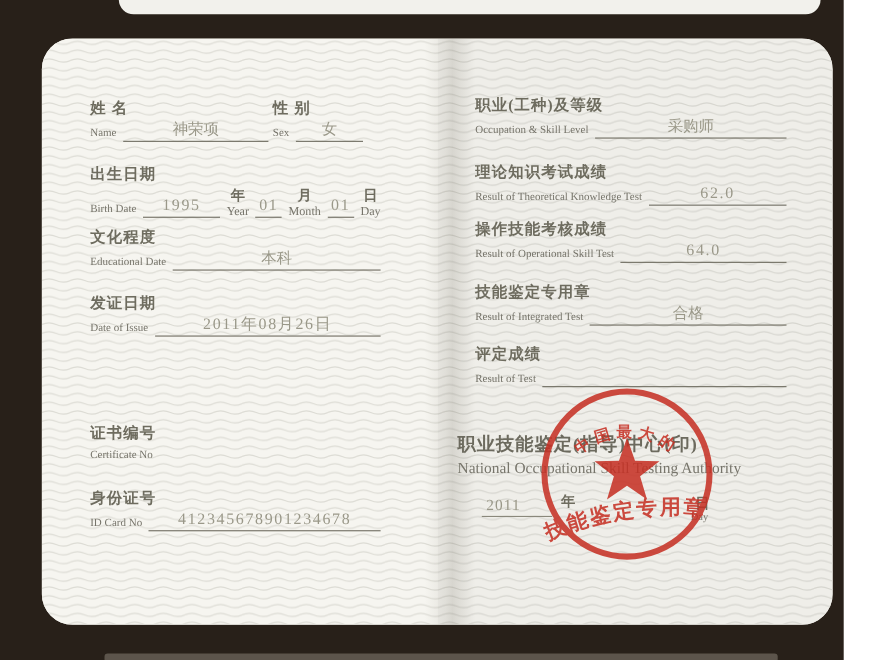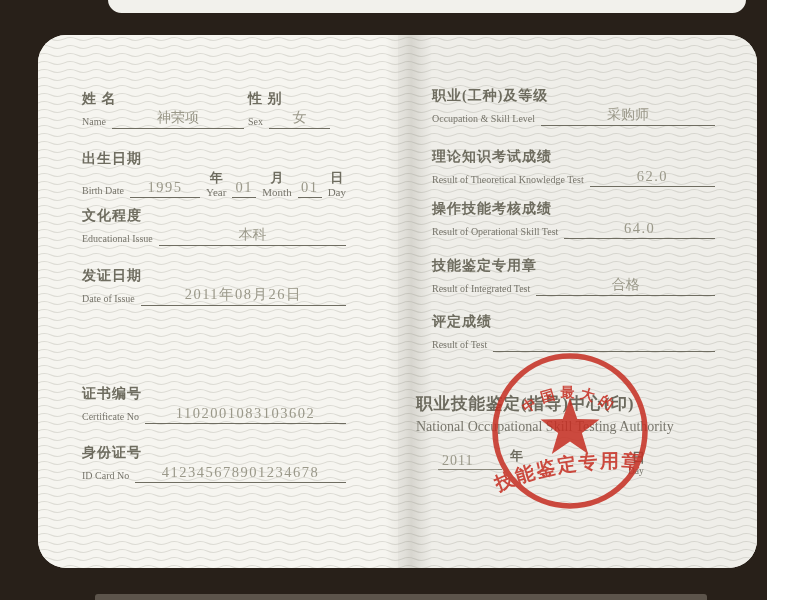--- a/index.html
+++ b/index.html
@@ -130,44 +130,41 @@
         <span class="unitcol">
           <span class="ucn">日</span>
           <span class="uen">Day</span>
         </span>
       </div>
     </div>
 
     <div class="field" style="left:44px;top:172px;width:264px">
       <div class="cn">文化程度</div>
       <div class="frow">
-        <span class="en">Educational Issue</span>
+        <span class="en">Educational Date</span>
         <span class="line">
           <span class="val">本科</span>
         </span>
       </div>
     </div>
 
     <div class="field" style="left:44px;top:232px;width:264px">
       <div class="cn">发证日期</div>
       <div class="frow">
         <span class="en">Date of Issue</span>
         <span class="line">
           <span class="val val-num">2011年08月26日</span>
         </span>
       </div>
     </div>
 
     <div class="field" style="left:44px;top:350px;width:264px">
       <div class="cn">证书编号</div>
       <div class="frow">
         <span class="en">Certificate No</span>
-        <span class="line">
-          <span class="val val-num">1102001083103602</span>
-        </span>
       </div>
     </div>
 
     <div class="field" style="left:44px;top:409px;width:264px">
       <div class="cn">身份证号</div>
       <div class="frow">
         <span class="en">ID Card No</span>
         <span class="line">
           <span class="val val-num">412345678901234678</span>
         </span>

